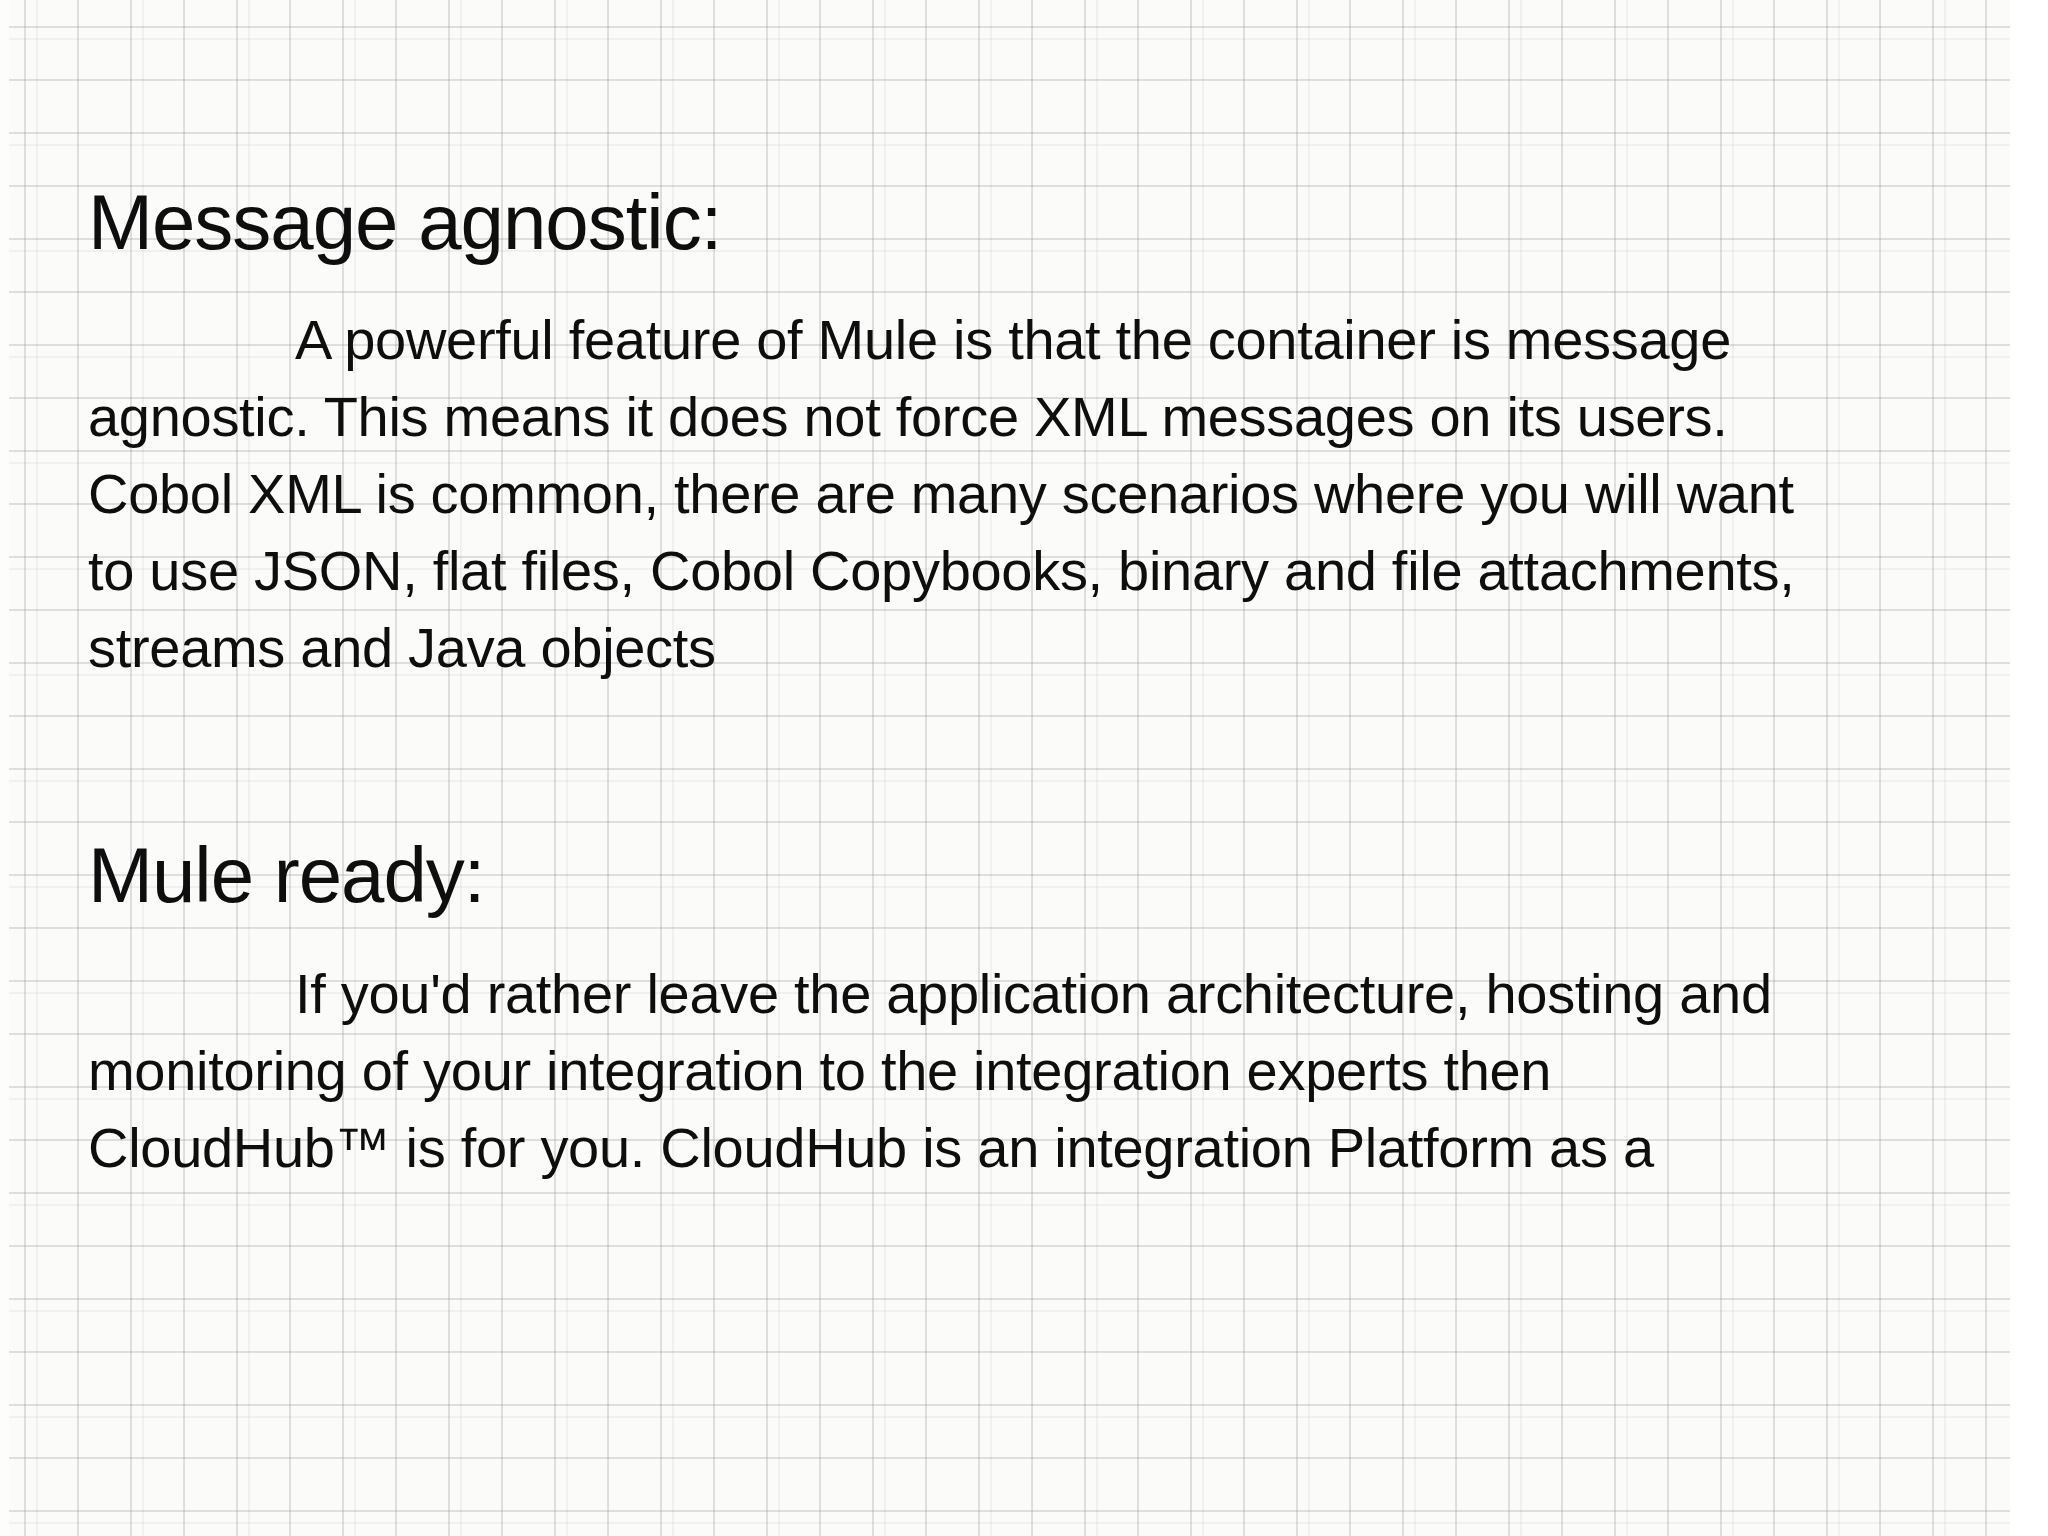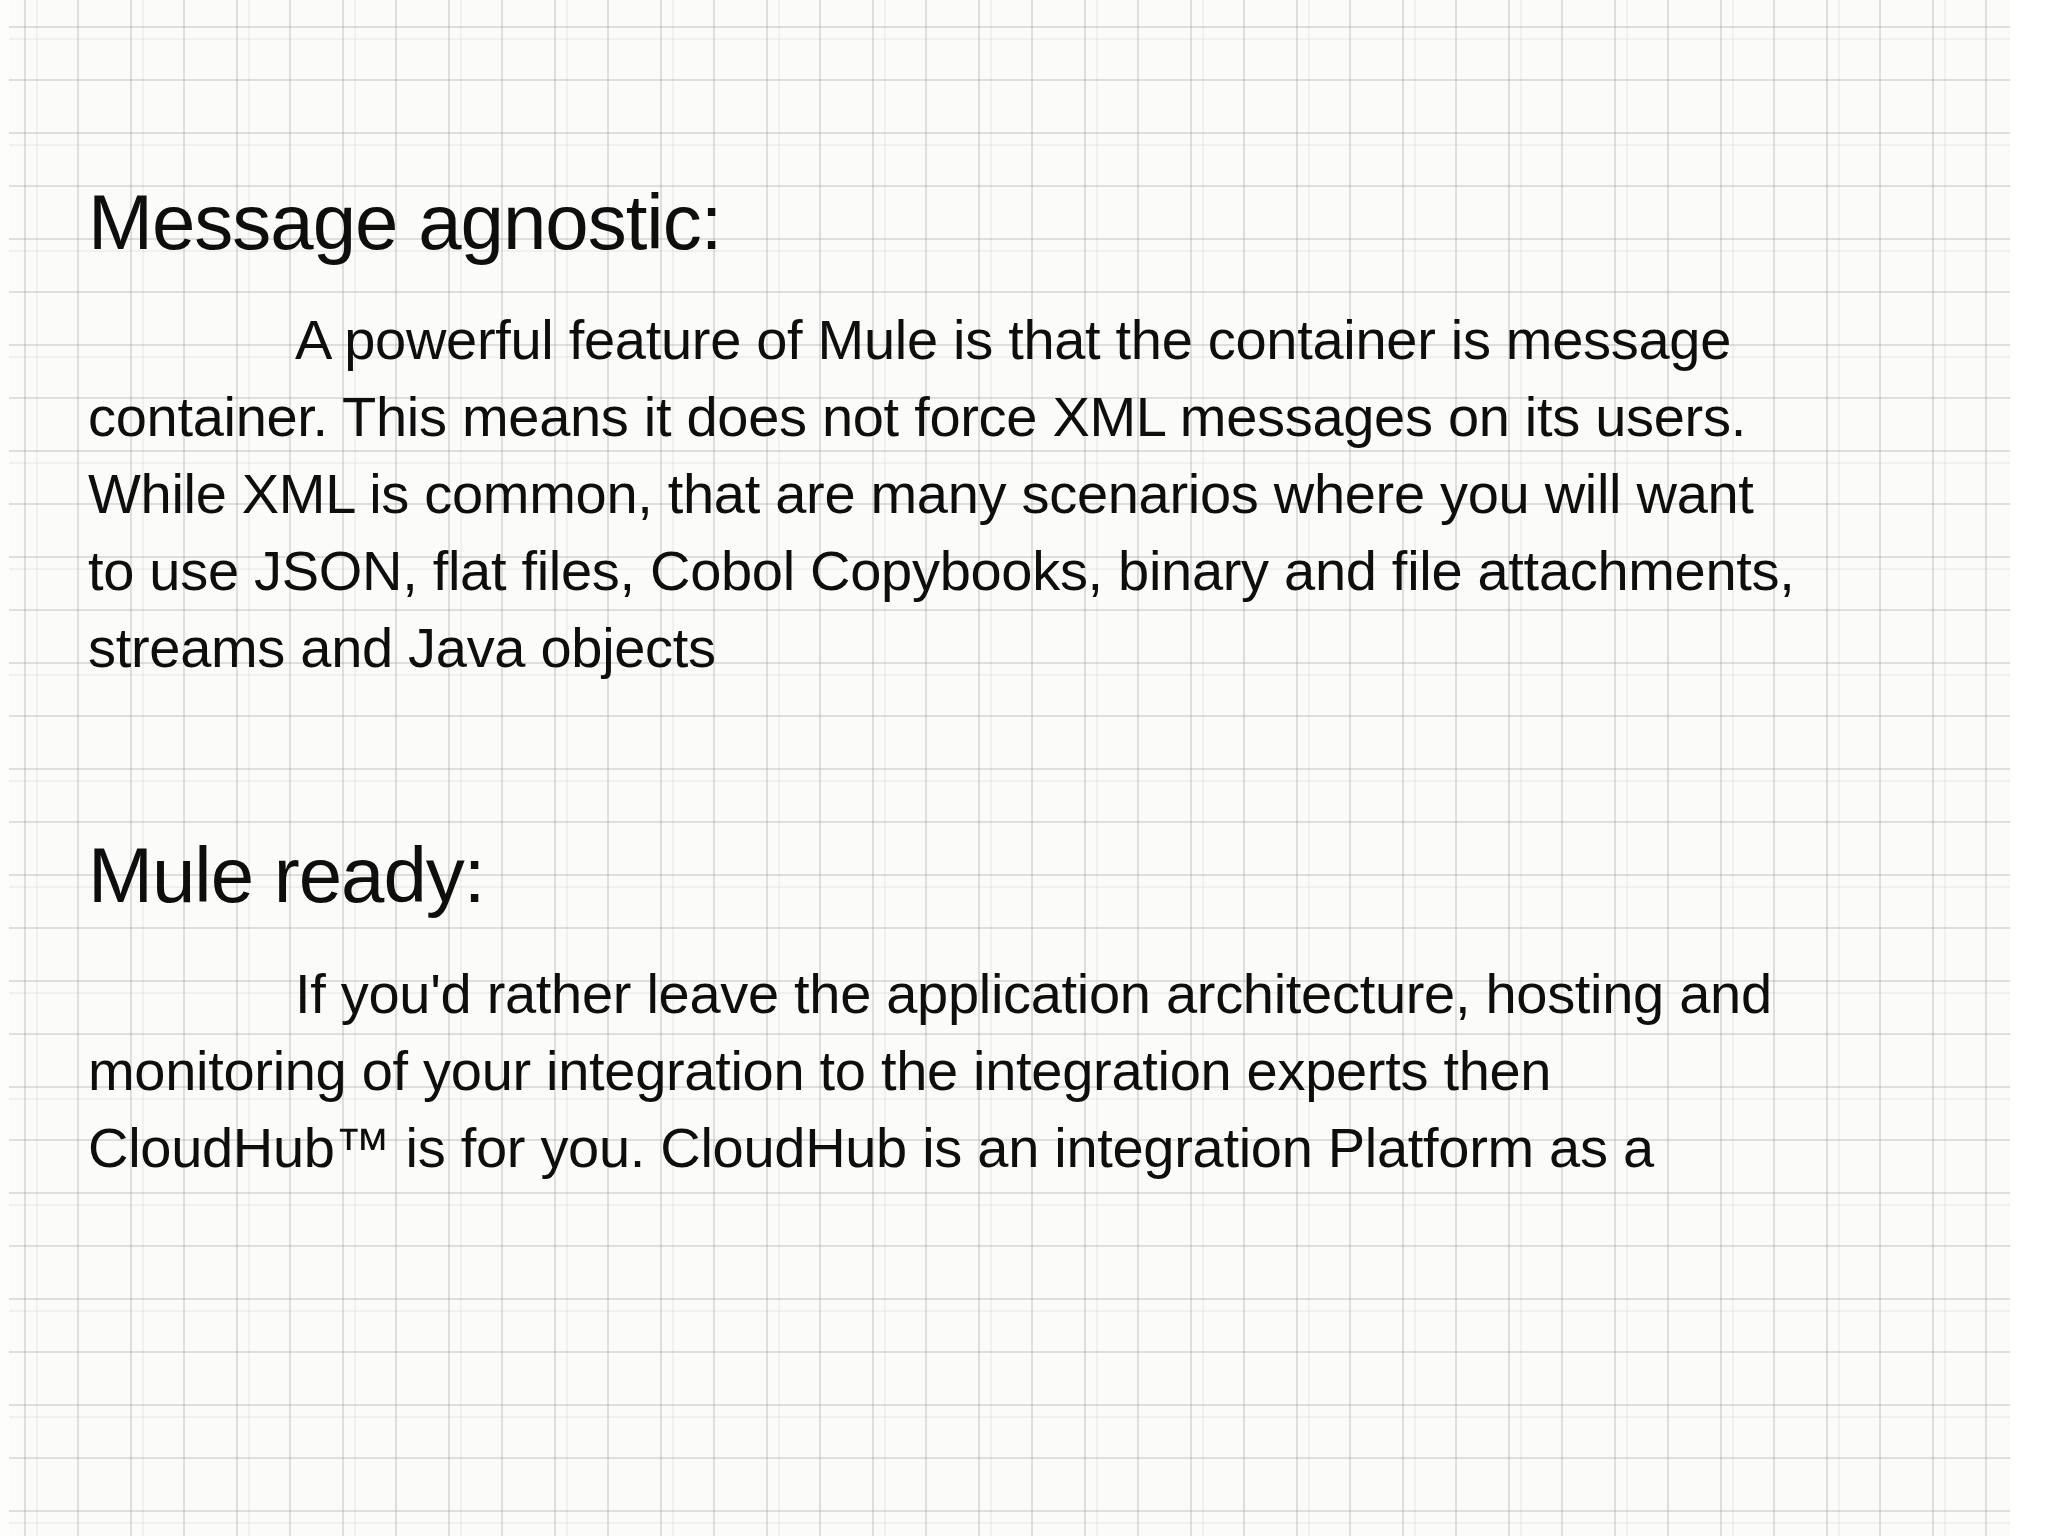--- a/index.html
+++ b/index.html
@@ -51,22 +51,22 @@
 </style>
 </head>
 <body>
 
 <div class="page">
 
   <div class="heading heading-1">Message agnostic:</div>
 
   <div class="para para-1">
     <div class="line indent">A powerful feature of Mule is that the container is message</div>
-    <div class="line">container. This means it does not force XML messages on its users.</div>
-    <div class="line">While XML is common, that are many scenarios where you will want</div>
+    <div class="line">agnostic. This means it does not force XML messages on its users.</div>
+    <div class="line">Cobol XML is common, there are many scenarios where you will want</div>
     <div class="line">to use JSON, flat files, Cobol Copybooks, binary and file attachments,</div>
     <div class="line">streams and Java objects</div>
   </div>
 
   <div class="heading heading-2">Mule ready:</div>
 
   <div class="para para-2">
     <div class="line indent">If you'd rather leave the application architecture, hosting and</div>
     <div class="line">monitoring of your integration to the integration experts then</div>
     <div class="line">CloudHub™ is for you. CloudHub is an integration Platform as a</div>

